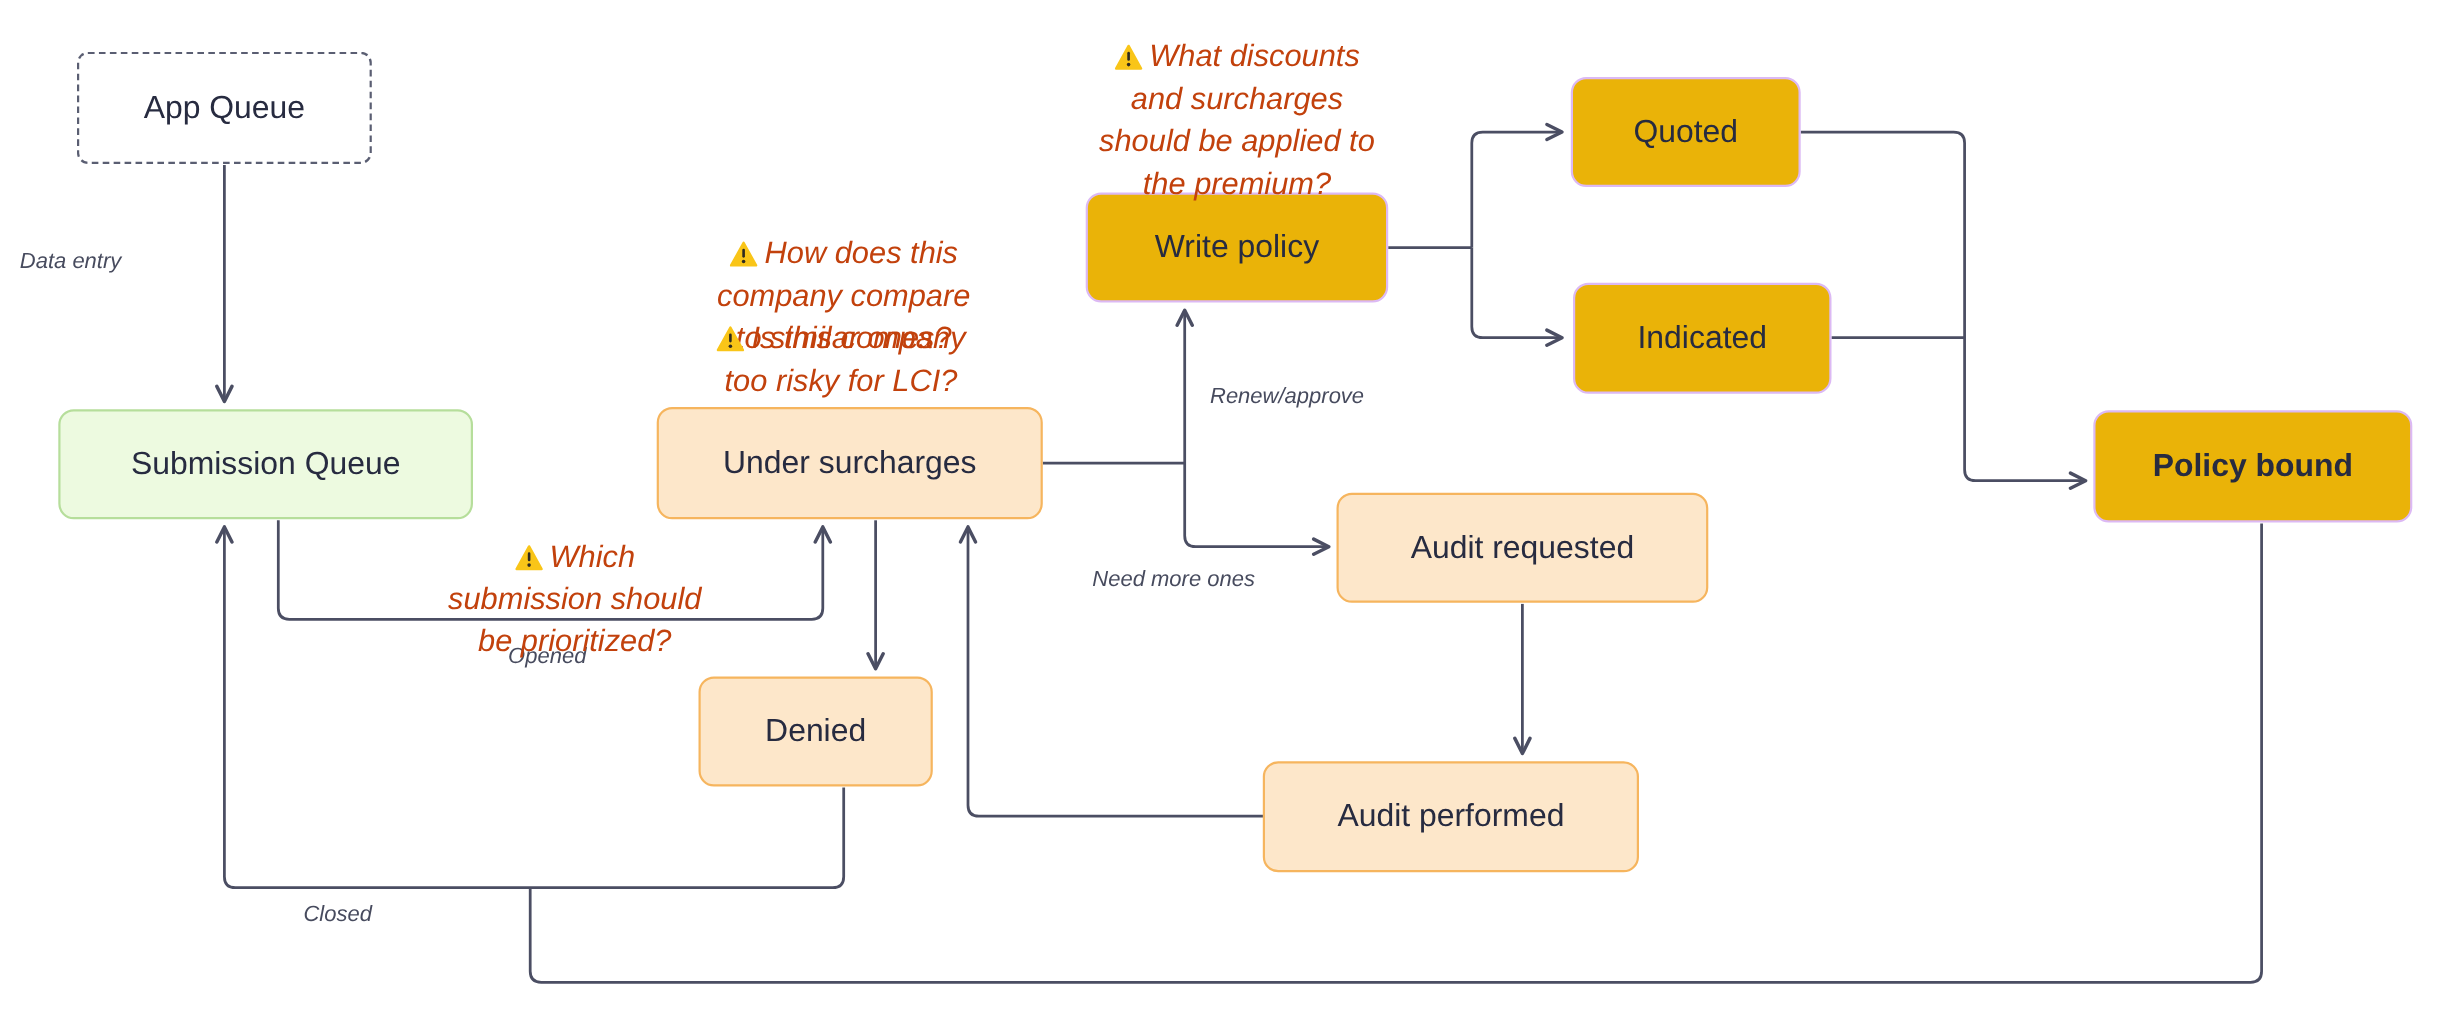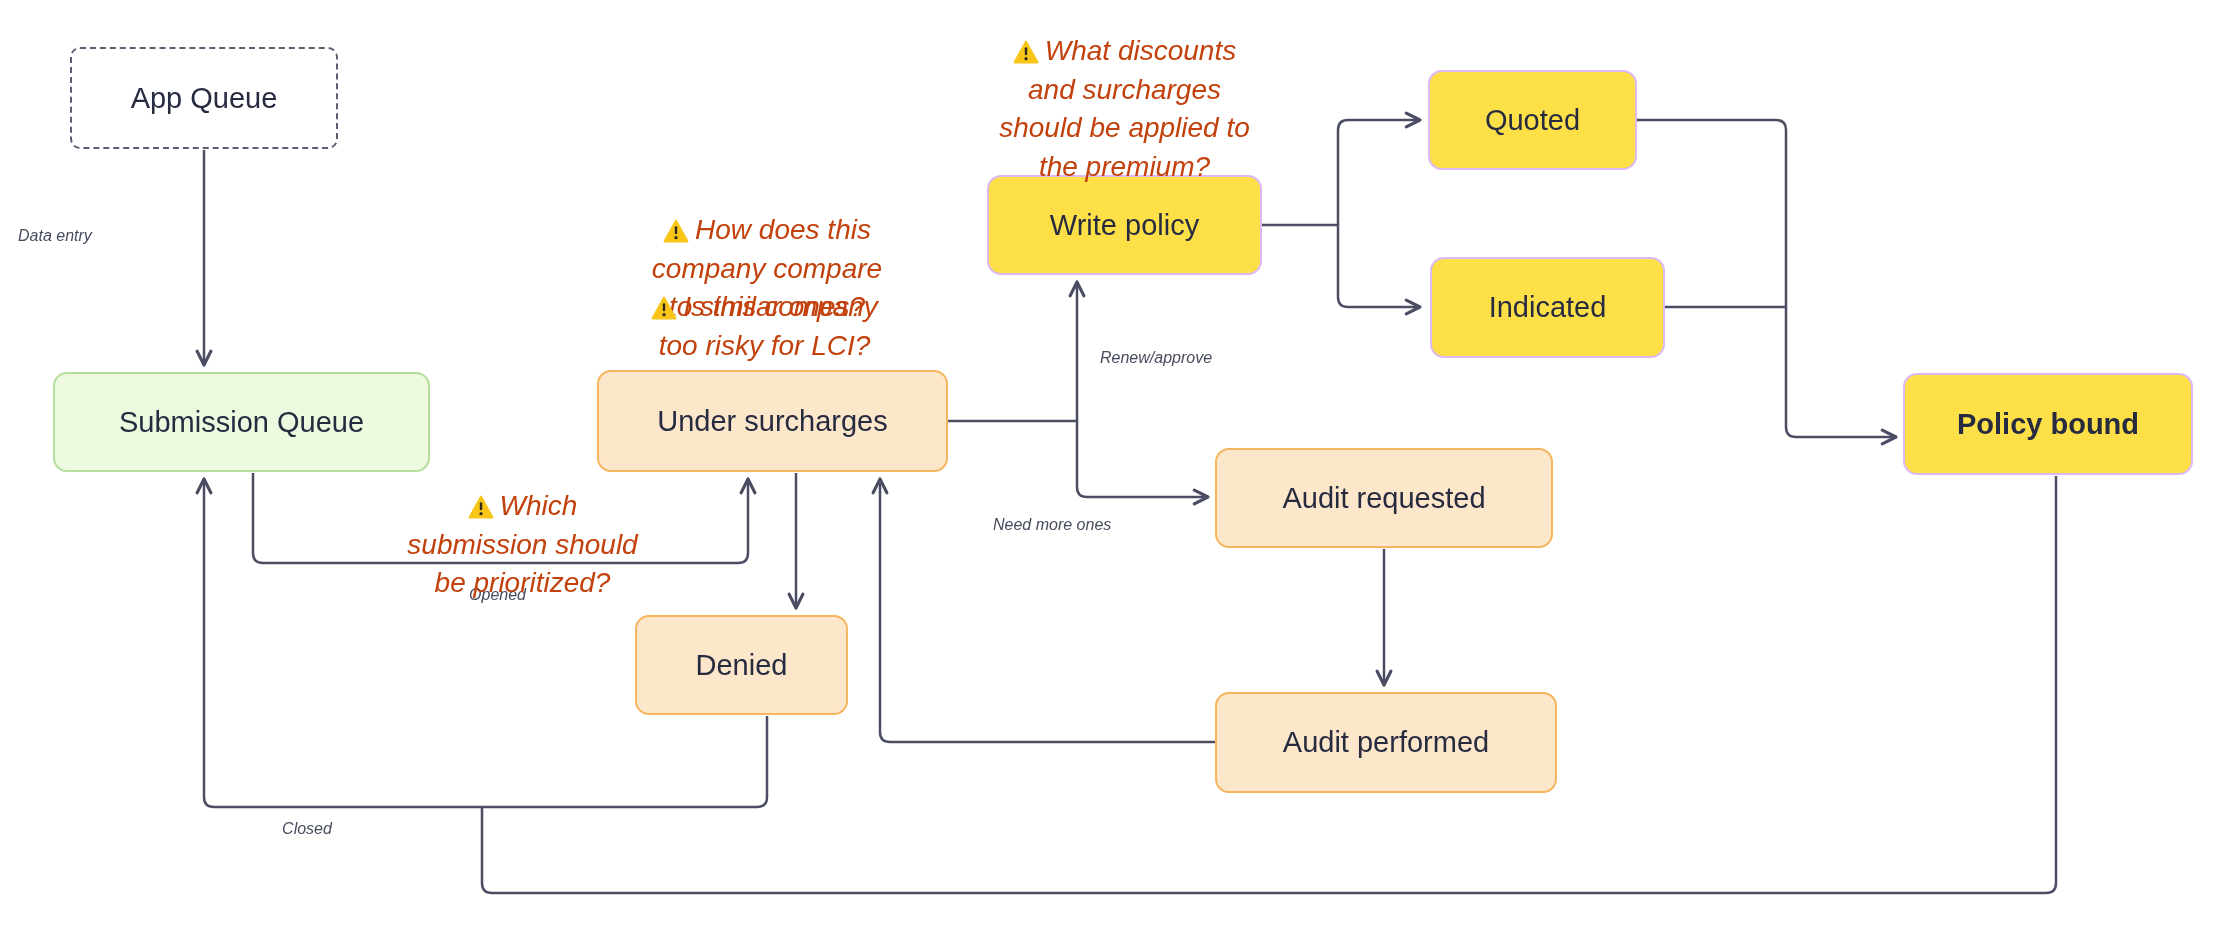--- a/index.html
+++ b/index.html
@@ -5,22 +5,22 @@
   html,body{margin:0;padding:0;background:#ffffff;font-family:"Liberation Sans","DejaVu Sans",sans-serif;}
   .canvas{position:relative;width:2218px;height:936px;background:#ffffff;overflow:hidden;}
   .edges{position:absolute;left:0;top:0;width:2218px;height:936px;}
   .edges path{stroke:#4b4e63;stroke-width:2.5;fill:none;}
   .node{position:absolute;display:flex;align-items:center;justify-content:center;
         border-radius:14px;border:2px solid transparent;font-size:29px;color:#272b40;
         box-sizing:border-box;text-align:center;cursor:pointer;}
   .node.dashed{border:2px dashed #5a5e72;border-radius:10px;background:#ffffff;}
   .node.green {background:#edfae0;border-color:#b6de9b;}
   .node.orange{background:#fde7ca;border-color:#f6b55e;}
-  .node.purple{background:#fde047;border-color:#dcb9f4;}
-  .edge-label{position:absolute;font-style:italic;font-size:16px;color:#474b5e;white-space:nowrap;}
+  .node.purple{background:#eab308;border-color:#dcb9f4;}
+  .edge-label{position:absolute;font-style:italic;font-size:20px;color:#474b5e;white-space:nowrap;}
   .edge-label.centered{text-align:center;}
   .annotation{position:absolute;font-style:italic;font-size:28px;line-height:1.38;
               color:#c2410c;text-align:center;}
   .warn{display:inline;vertical-align:-4px;margin-right:6px;}
 </style>
 </head>
 <body>
 
 <div class="canvas">
 
@@ -72,21 +72,21 @@
   </div>
 
   <div class="node purple" style="left:1903px;top:373px;width:290px;height:102px;font-weight:bold;">
     <span>Policy bound</span>
   </div>
 
   <div class="node orange" style="left:1215px;top:448px;width:338px;height:100px;">
     <span>Audit requested</span>
   </div>
 
-  <div class="node orange" style="left:1215px;top:692px;width:342px;height:101px;">
+  <div class="node orange" style="left:1148px;top:692px;width:342px;height:101px;">
     <span>Audit performed</span>
   </div>
 
   <div class="node orange" style="left:635px;top:615px;width:213px;height:100px;">
     <span>Denied</span>
   </div>
 
   <div class="edge-label" style="left:18px;top:227px;">Data entry</div>
   <div class="edge-label centered" style="left:430px;top:586px;width:135px;">Opened</div>
   <div class="edge-label centered" style="left:252px;top:820px;width:110px;">Closed</div>

